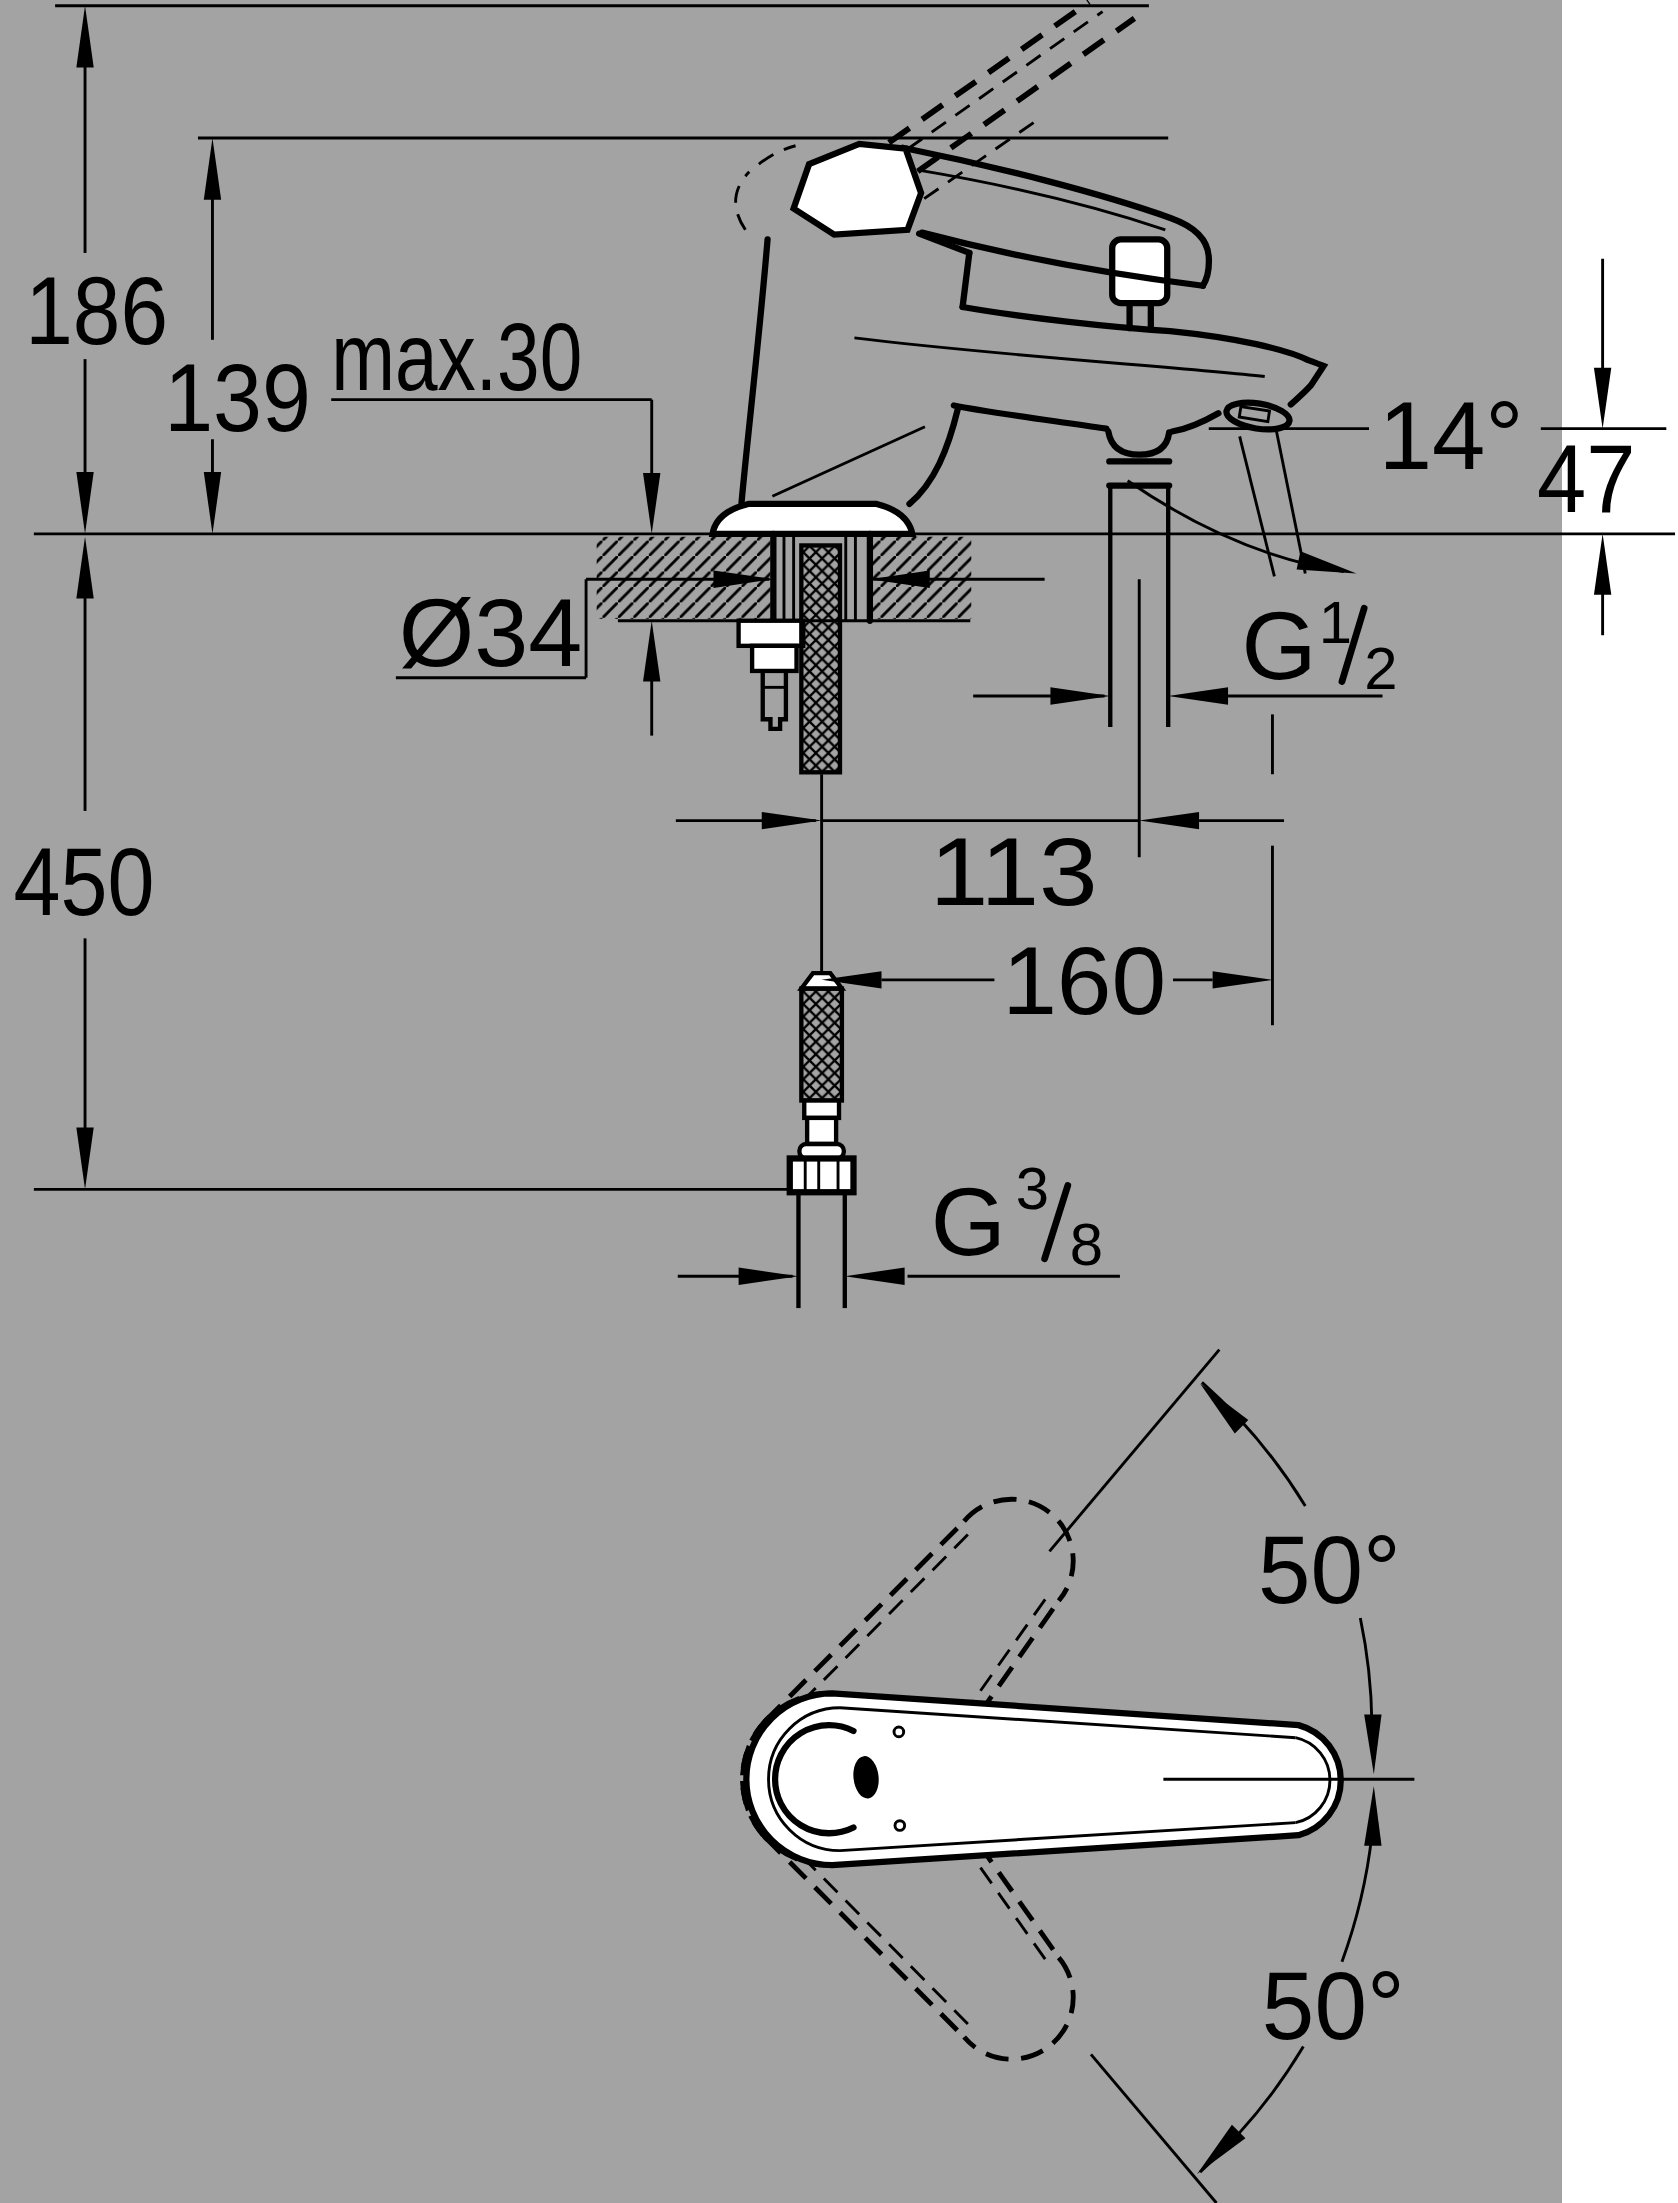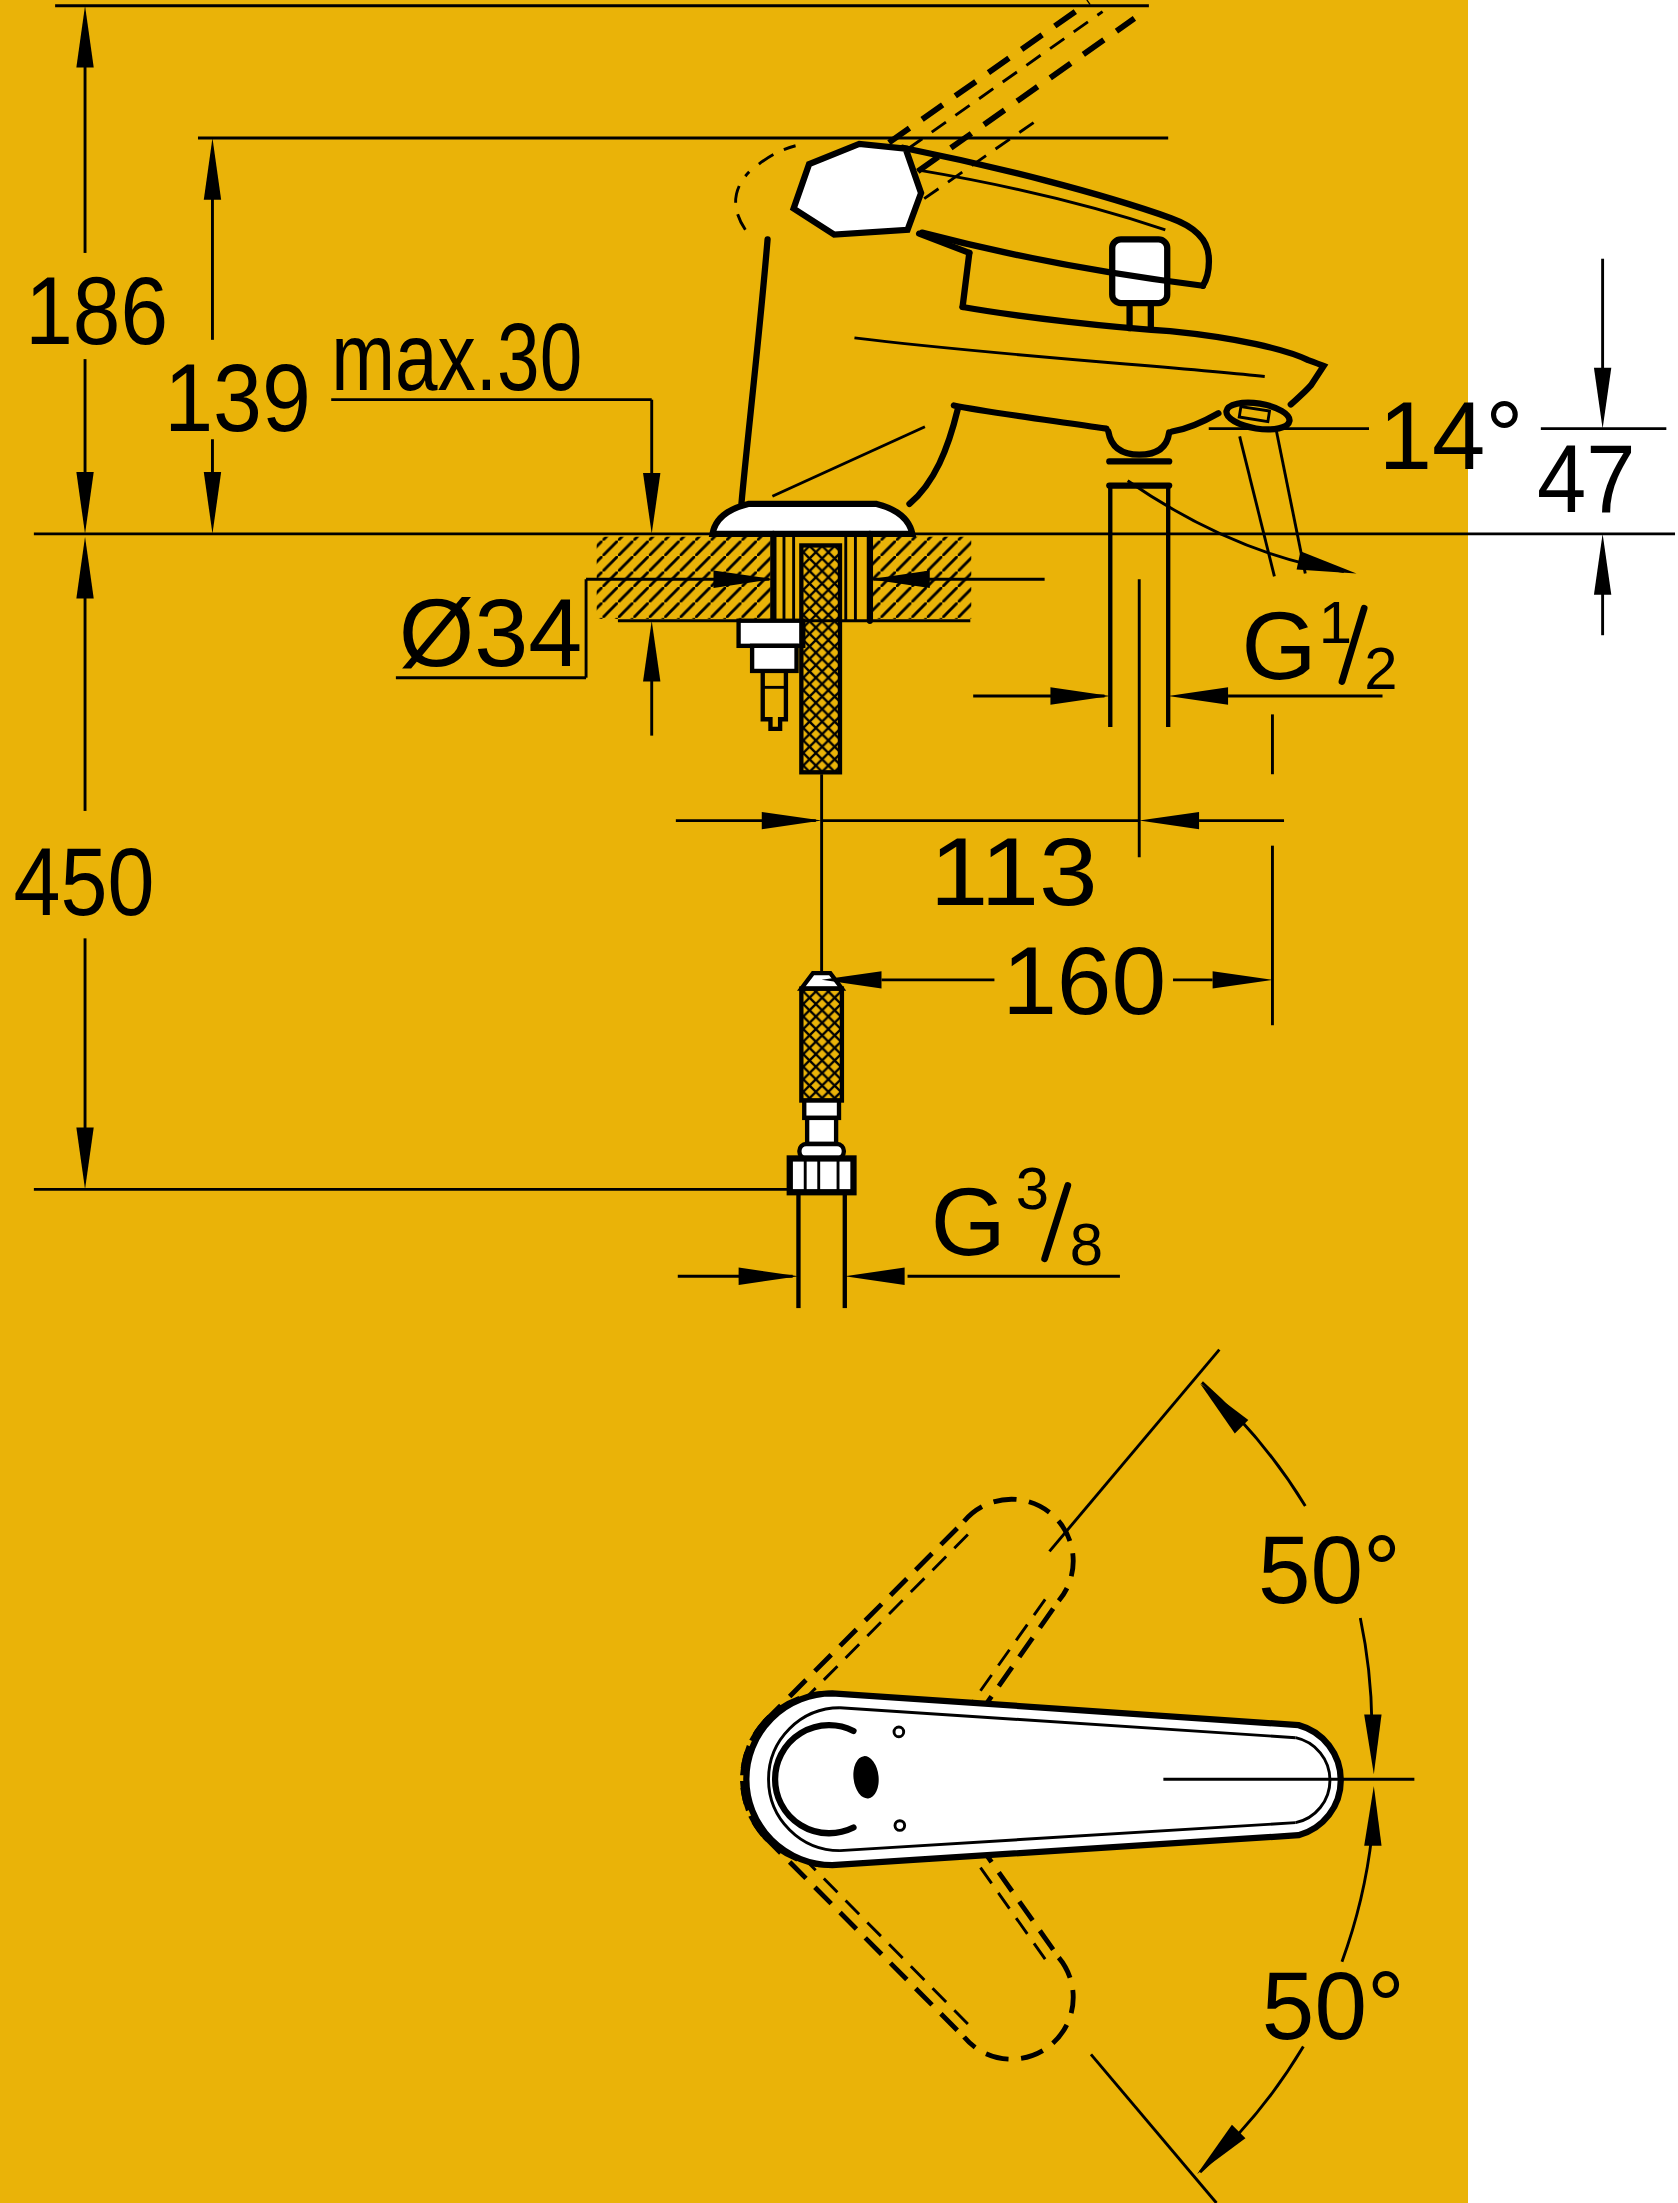--- a/index.html
+++ b/index.html
@@ -1,17 +1,17 @@
 <!DOCTYPE html>
 <html><head>
 <meta charset="utf-8">
 <style>
   html,body{margin:0;padding:0;background:#fff;}
-  .stage{position:relative;width:1432px;height:2203px;background:#eab308;
-         font-family:"Liberation Sans", sans-serif;padding-left:36px;}
+  .stage{position:relative;width:1562px;height:2203px;background:#a3a3a3;
+         font-family:"Liberation Sans", sans-serif;}
   svg{position:absolute;left:0;top:0;}
   text{fill:#000;font-family:"Liberation Sans", sans-serif;}
   .dimtxt{font-size:100px;}
   .suptxt{font-size:62px;}
   
   .thin{stroke:#000;stroke-width:3;fill:none;}
   .med{stroke:#000;stroke-width:4.5;fill:none;}
   .bold{stroke:#000;stroke-width:6.5;fill:none;stroke-linecap:round;}
   .boldsq{stroke:#000;stroke-width:6.5;fill:none;stroke-linecap:butt;}
   .whitefill{fill:#fff;}

